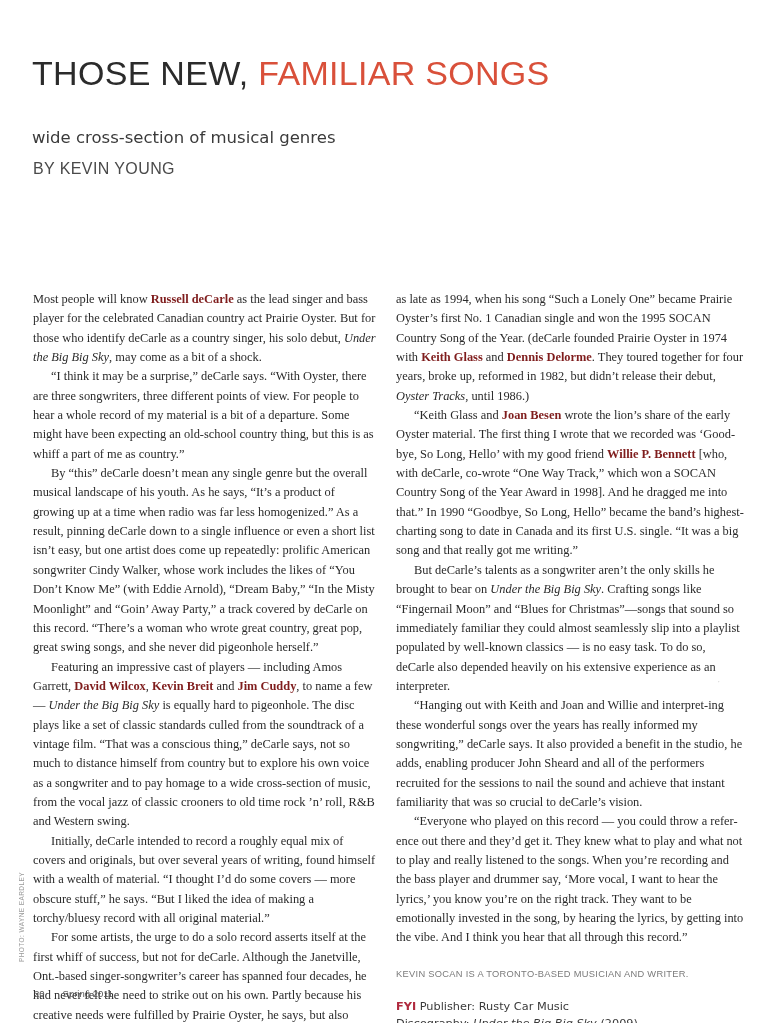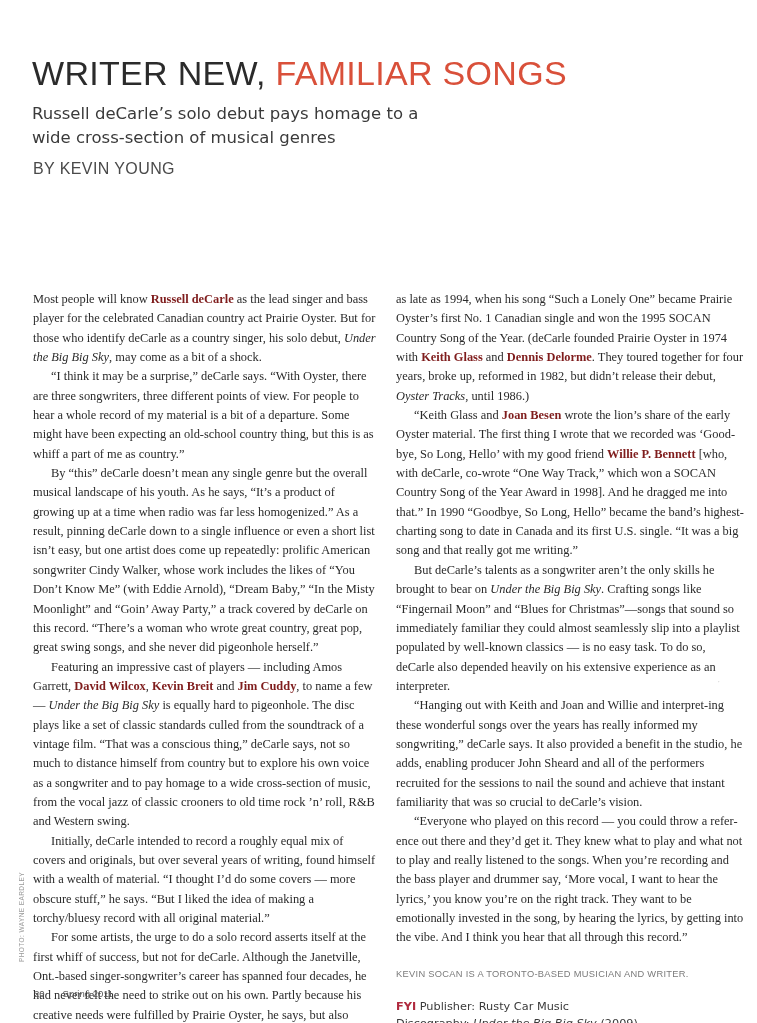--- a/index.html
+++ b/index.html
@@ -56,23 +56,23 @@
   }
   .folio .num { margin-right: 18px; }
   .mark {
     position: absolute; left: 718px; top: 680px; font-size: 7px; color: #bbbbbb;
     font-family: "DejaVu Sans", sans-serif;
   }
 </style>
 </head>
 <body>
 
-<h1 class="title"><span>WRITER NEW, </span><span class="accent">FAMILIAR SONGS</span></h1>
+<h1 class="title"><span>THOSE NEW, </span><span class="accent">FAMILIAR SONGS</span></h1>
 
-<h2 class="deck"><span>Russell deCarle’s solo debut pays homage to a</span><br><span>wide cross-section of musical genres</span></h2>
+<h2 class="deck"><br><span>wide cross-section of musical genres</span></h2>
 
 <p class="byline">BY KEVIN YOUNG</p>
 
 <div class="col left">
   <p class="first"><span>Most people will know </span><b>Russell deCarle</b><span> as the lead singer and bass player for the celebrated Canadian country act Prairie Oyster. But for those who identify deCarle as a country singer, his solo debut, </span><i>Under the Big Big Sky</i><span>, may come as a bit of a shock.</span></p>
   <p>“I think it may be a surprise,” deCarle says. “With Oyster, there are three songwriters, three different points of view. For people to hear a whole record of my material is a bit of a departure. Some might have been expecting an old-school country thing, but this is as whiff a part of me as country.”</p>
   <p>By “this” deCarle doesn’t mean any single genre but the overall musical landscape of his youth. As he says, “It’s a product of growing up at a time when radio was far less homogenized.” As a result, pinning deCarle down to a single influence or even a short list isn’t easy, but one artist does come up repeatedly: prolific American songwriter Cindy Walker, whose work includes the likes of “You Don’t Know Me” (with Eddie Arnold), “Dream Baby,” “In the Misty Moonlight” and “Goin’ Away Party,” a track covered by deCarle on this record. “There’s a woman who wrote great country, great pop, great swing songs, and she never did pigeonhole herself.”</p>
   <p><span>Featuring an impressive cast of players — including Amos Garrett, </span><b>David Wilcox</b><span>, </span><b>Kevin Breit</b><span> and </span><b>Jim Cuddy</b><span>, to name a few — </span><i>Under the Big Big Sky</i><span> is equally hard to pigeonhole. The disc plays like a set of classic standards culled from the soundtrack of a vintage film. “That was a conscious thing,” deCarle says, not so much to distance himself from country but to explore his own voice as a songwriter and to pay homage to a wide cross-section of music, from the vocal jazz of classic crooners to old time rock ’n’ roll, R&amp;B and Western swing.</span></p>
   <p>Initially, deCarle intended to record a roughly equal mix of covers and originals, but over several years of writing, found himself with a wealth of material. “I thought I’d do some covers — more obscure stuff,” he says. “But I liked the idea of making a torchy/bluesy record with all original material.”</p>
   <p>For some artists, the urge to do a solo record asserts itself at the first whiff of success, but not for deCarle. Although the Janetville, Ont.-based singer-songwriter’s career has spanned four decades, he had never felt the need to strike out on his own. Partly because his creative needs were fulfilled by Prairie Oyster, he says, but also because for many years he was a bit shy about his own material — even</p>

